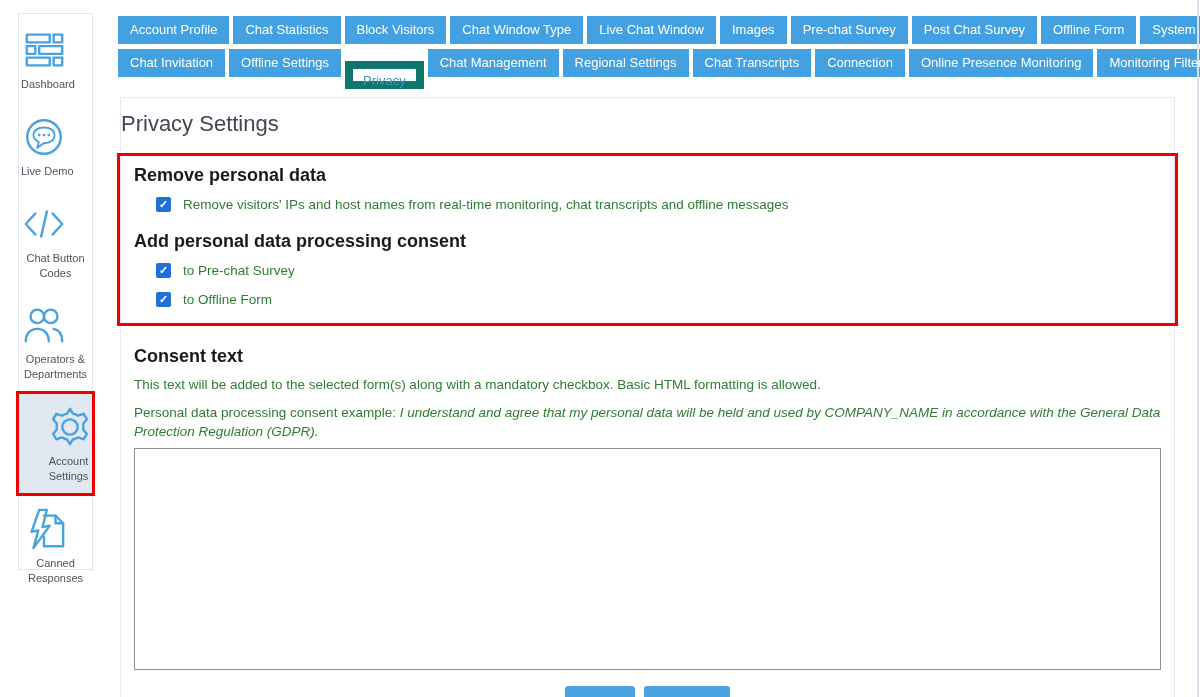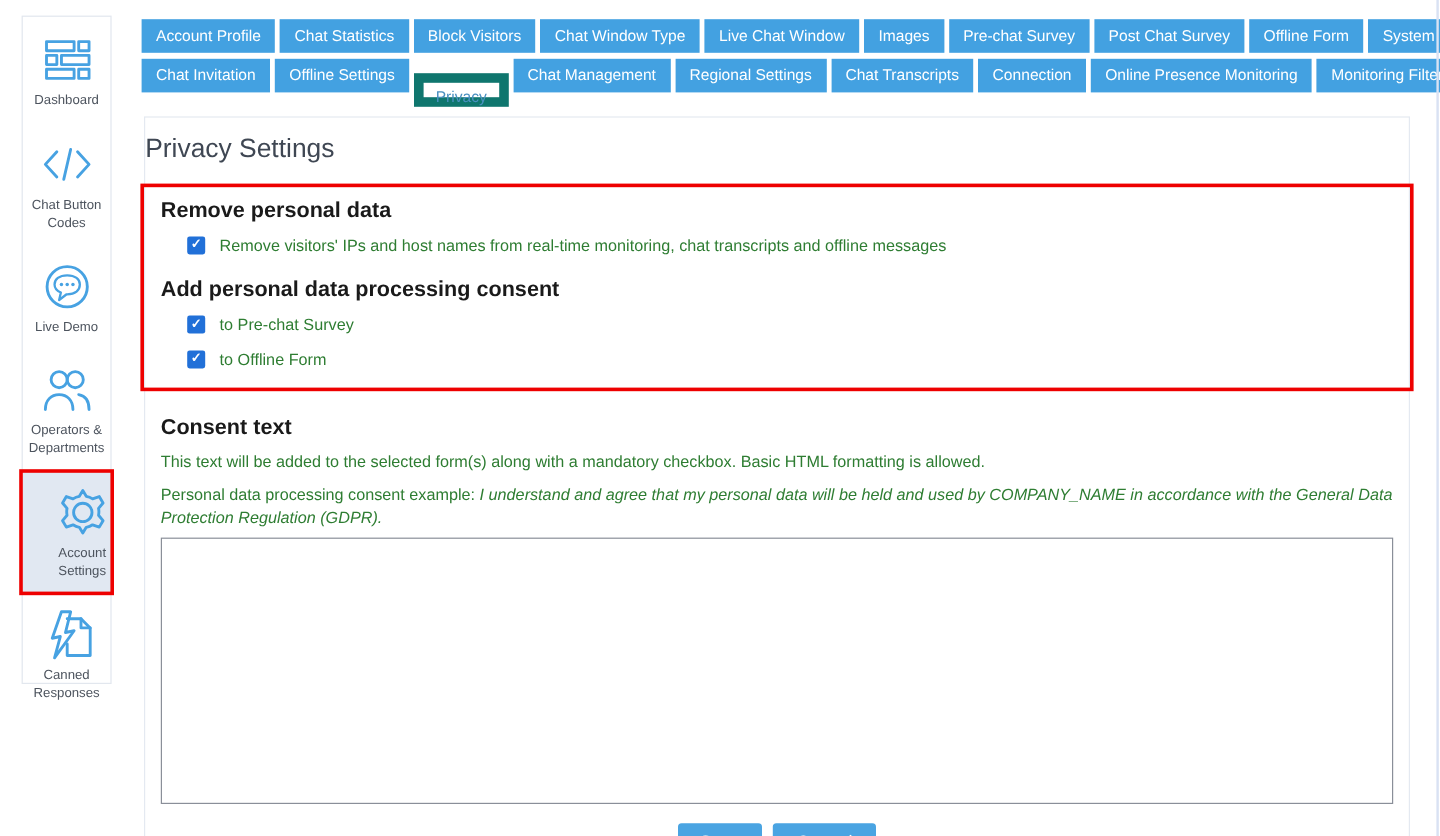--- a/index.html
+++ b/index.html
@@ -6,21 +6,21 @@
   html,body { width:1200px; height:697px; background:#ffffff; overflow:hidden;
     font-family:"Liberation Sans", sans-serif; }
   body { position:relative; }
 
   
   .right-scroll { position:absolute; right:1px; top:0; width:2px; height:697px; background:#d9e2f3; }
 
   
   .sidebar { position:absolute; left:18px; top:13px; width:75px; height:557px;
     background:#fff; border:1px solid #e2e7ee; display:flex; flex-direction:column; align-items:stretch; }
-  .side-item { display:flex; flex-direction:column; align-items:center; padding:10px 2px 9px;
+  .side-item { display:flex; flex-direction:column; align-items:flex-start; padding:10px 2px 9px;
     margin-top:3px; cursor:pointer; }
   .side-item svg { width:46px; height:46px; stroke:#47a2e2; fill:none; stroke-width:2.5;
     stroke-linejoin:round; stroke-linecap:round; }
   .side-item .dot { fill:#47a2e2; stroke:none; }
   .side-label { margin-top:4px; font-size:11px; color:#4d545e; text-align:center; line-height:1.35; }
   .side-item.selected { background:#e1e8f2; box-shadow:0 0 0 3px #ee0000;padding-left:28px; }
 
   
   .tabs { position:absolute; left:118px; top:16px; width:1064px; display:flex; flex-direction:column; gap:5px; }
   .tab-row { display:flex; gap:4px; }
@@ -68,36 +68,36 @@
       <rect x="6" y="20" width="9" height="8"></rect>
         <rect x="19" y="20" width="24" height="8"></rect>
       <rect x="6" y="32" width="24" height="8"></rect>
         <rect x="34" y="32" width="9" height="8"></rect>
     </svg>
     <span class="side-label">Dashboard</span>
   </div>
 
   <div class="side-item">
     <svg viewBox="0 0 48 48">
-      <polyline points="15,13 5,24 15,35"></polyline>
-      <polyline points="33,13 43,24 33,35"></polyline>
-      <line x1="27" y1="11" x2="21" y2="37"></line>
-    </svg>
-    <span class="side-label">Chat Button Codes</span>
-  </div>
-
-  <div class="side-item">
-    <svg viewBox="0 0 48 48">
       <circle cx="24" cy="24" r="17.5"></circle>
       <path d="M24 14 c-7 0 -11 3.5 -11 8 c0 3 2 5.5 5.5 7 l-1.5 6.5 l6.5 -5 c0.2 0 0.3 0 0.5 0 c7 0 11 -3.5 11 -8.5 c0 -4.5 -4 -8 -11 -8 z" stroke-width="2"></path>
       <circle class="dot" cx="19" cy="22" r="1.5"></circle>
         <circle class="dot" cx="24" cy="22" r="1.5"></circle>
         <circle class="dot" cx="29" cy="22" r="1.5"></circle>
     </svg>
     <span class="side-label">Live Demo</span>
+  </div>
+
+  <div class="side-item">
+    <svg viewBox="0 0 48 48">
+      <polyline points="15,13 5,24 15,35"></polyline>
+      <polyline points="33,13 43,24 33,35"></polyline>
+      <line x1="27" y1="11" x2="21" y2="37"></line>
+    </svg>
+    <span class="side-label">Chat Button Codes</span>
   </div>
 
   <div class="side-item">
     <svg viewBox="0 0 48 48">
       <circle cx="31" cy="15" r="7"></circle>
       <path d="M34 28 c6 1 9 6 9 13"></path>
       <circle cx="17" cy="15" r="7"></circle>
       <path d="M5 41 c0 -8 5 -13 12 -13 c7 0 12 5 12 13"></path>
     </svg>
     <span class="side-label">Operators &amp; Departments</span>

